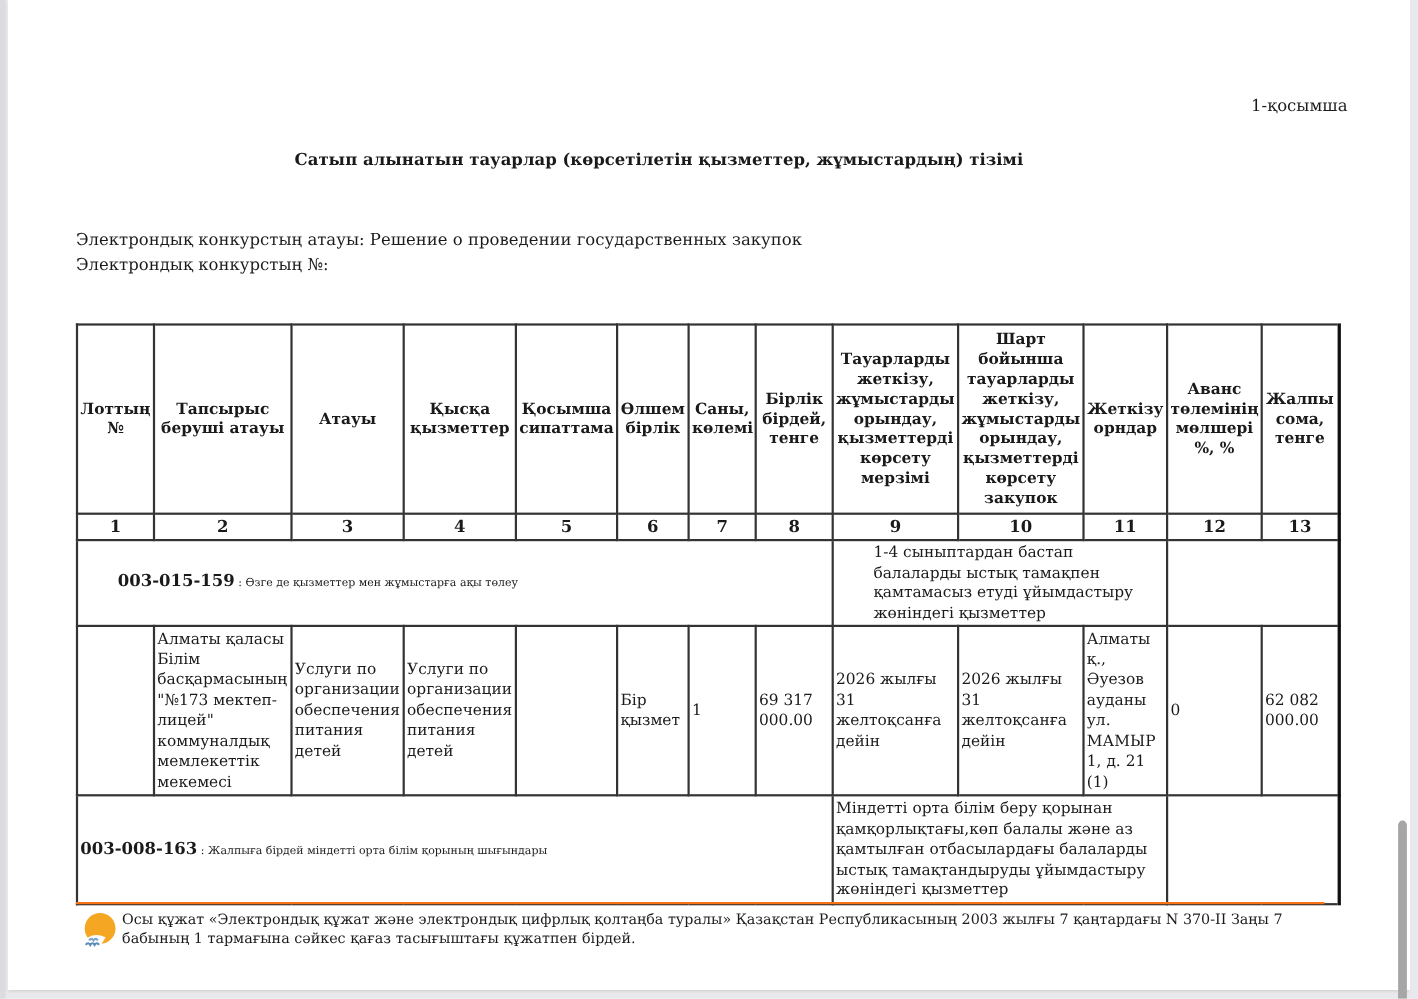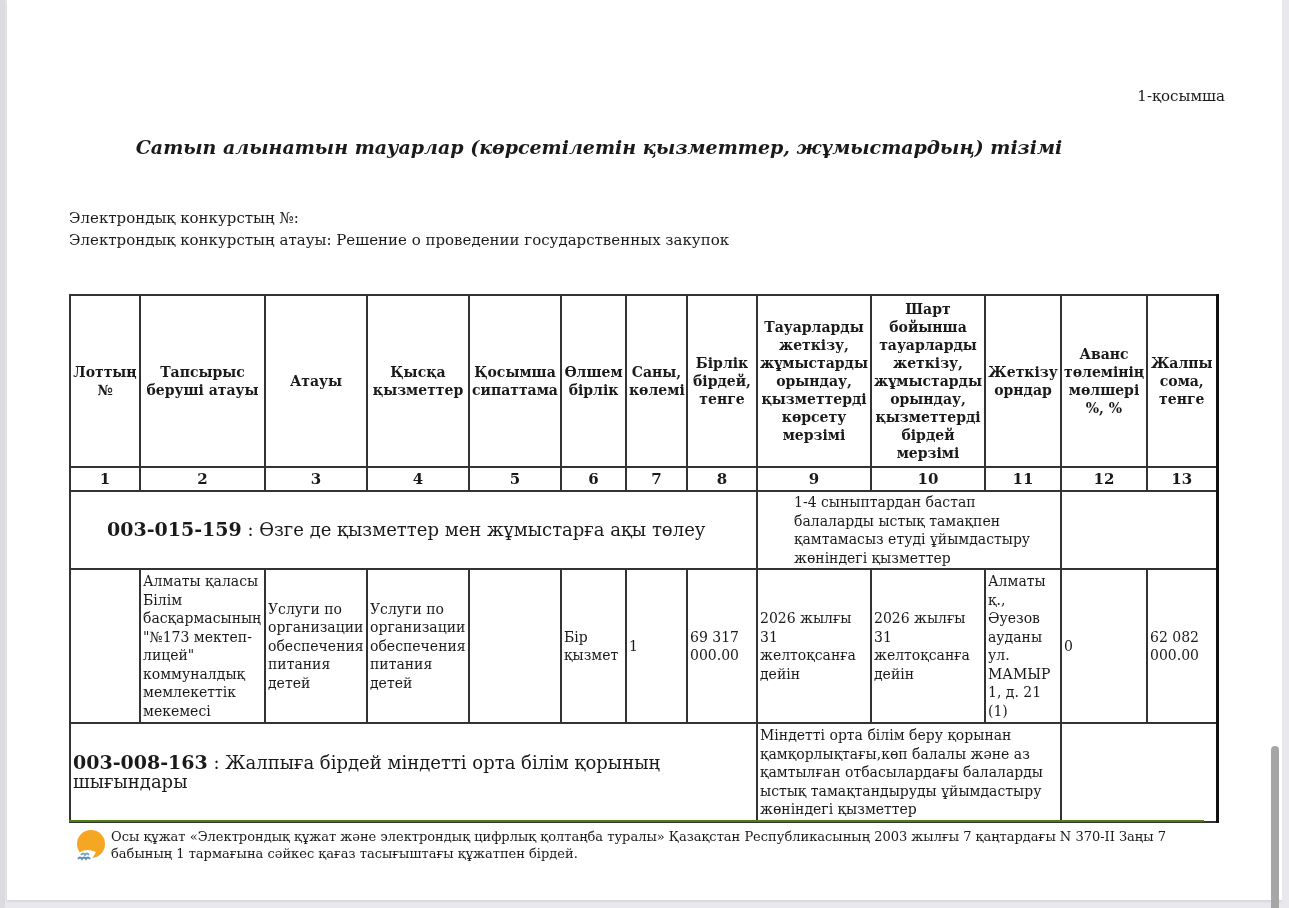--- a/index.html
+++ b/index.html
@@ -26,23 +26,22 @@
   .scrollbar-thumb {
     position: absolute; right: 10px; top: 746px; width: 8px; height: 162px;
     background: #a6a6a6; border-radius: 4px 4px 0 0;
   }
   .appendix {
     position: absolute; right: 64px; top: 70px;
     font-size: 15px; font-family: "DejaVu Serif", serif; margin-top: 17px;
   }
   .doc-title {
     position: absolute; left: 0; top: 136px; width: 1198px; text-align: center;
-    font-size: 19px; font-weight: bold;
+    font-size: 15px; font-weight: bold;
     font-family: "DejaVu Serif", serif;
-    font-style: italic;
   }
   .meta {
     position: absolute; left: 69px; top: 207px;
     font-size: 15px; line-height: 22px;
   }
   table.lots {
     position: absolute; left: 69px; top: 294px;
     width: 1149px;
     border-collapse: collapse;
     font-family: "DejaVu Sans", sans-serif;
@@ -60,28 +59,28 @@
     height: 168px;
   }
   table.lots tr.nums td {
     font-size: 15px; font-weight: bold; text-align: center; height: 20px;
     font-family: "DejaVu Serif", serif;
   }
   table.lots td {
     font-size: 14px; line-height: 18.5px;
     font-family: "DejaVu Serif", serif;
   }
-  .group-code { font-size: 19px; font-weight: bold; }
-  .group-name { font-size: 18px; text-align: right; }
+  .group-code { font-size: 15px; font-weight: bold; }
+  .group-name { font-size: 10px; text-align: right; }
   tr.group1 td { height: 58px; padding-left: 36px; }
   tr.item td { height: 150px; }
   tr.group2 td { height: 95px; }
   .notice {
     position: absolute; left: 69px; top: 820px; width: 1135px;
-    border-top: 2px solid #4d7c0f;
+    border-top: 2px solid #f97316;
   }
   .notice-logo {
     position: absolute; left: 3px; top: 6px; width: 34px; height: 34px;
   }
   .notice-text {
     position: absolute; left: 42px; top: 6px; width: 1095px;
     font-size: 13px; line-height: 17px;
     font-family: "DejaVu Serif", serif;
   }
 </style>
@@ -90,22 +89,22 @@
 
 <div class="left-edge"></div>
 
 <div class="page"></div>
 
 <div class="appendix">1-қосымша</div>
 
 <div class="doc-title">Сатып алынатын тауарлар (көрсетілетін қызметтер, жұмыстардың) тізімі</div>
 
 <div class="meta">
+  <div>Электрондық конкурстың атауы: Решение о проведении государственных закупок</div>
   <div>Электрондық конкурстың №:</div>
-  <div>Электрондық конкурстың атауы: Решение о проведении государственных закупок</div>
 </div>
 
 <table class="lots">
   <colgroup>
     <col style="width:70px">
       <col style="width:125px">
       <col style="width:102px">
       <col style="width:102px">
     <col style="width:92px">
       <col style="width:65px">
@@ -121,21 +120,21 @@
       <tr>
     <th>Лоттың №</th>
     <th>Тапсырыс беруші атауы</th>
     <th>Атауы</th>
     <th>Қысқа қызметтер</th>
     <th>Қосымша сипаттама</th>
     <th>Өлшем бірлік</th>
     <th>Саны, көлемі</th>
     <th>Бірлік бірдей, тенге</th>
     <th>Тауарларды жеткізу, жұмыстарды орындау, қызметтерді көрсету мерзімі</th>
-    <th>Шарт бойынша тауарларды жеткізу, жұмыстарды орындау, қызметтерді бірдей мерзімі</th>
+    <th>Шарт бойынша тауарларды жеткізу, жұмыстарды орындау, қызметтерді көрсету закупок</th>
     <th>Жеткізу орндар</th>
     <th>Аванс төлемінің мөлшері %, %</th>
     <th>Жалпы сома, тенге</th>
   </tr>
   <tr class="nums">
     <td>1</td>
     <td>2</td>
     <td>3</td>
     <td>4</td>
     <td>5</td>

